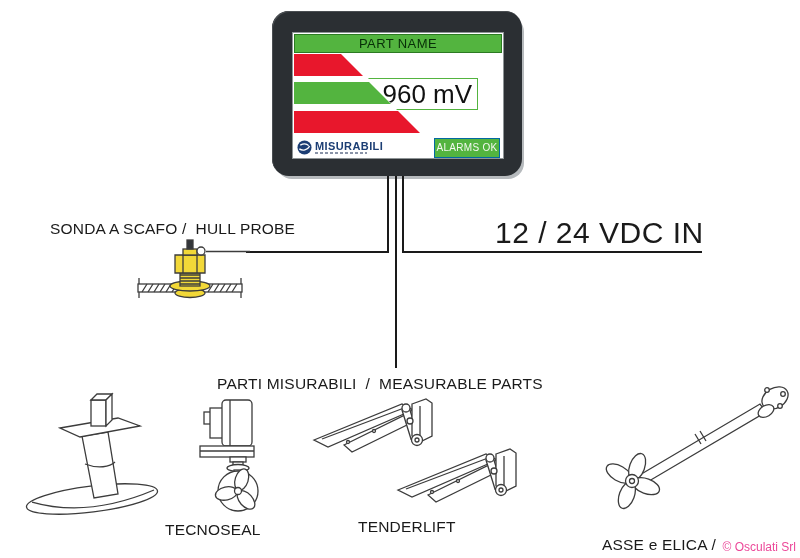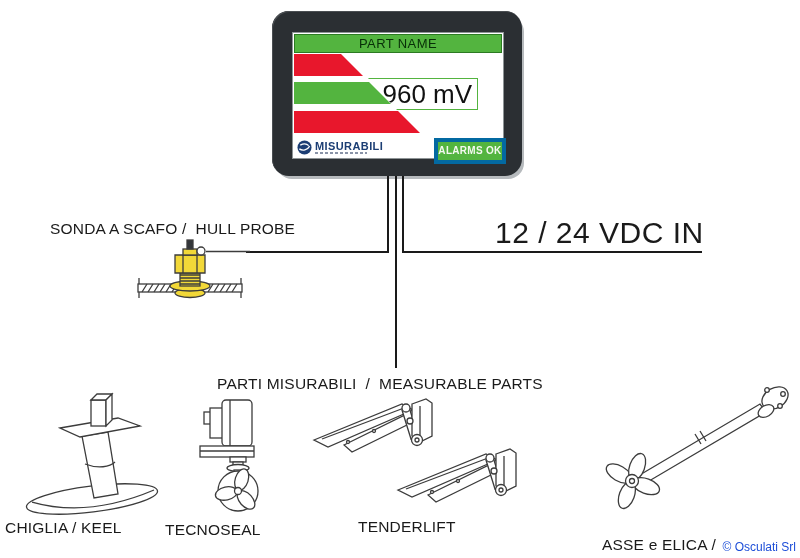--- a/index.html
+++ b/index.html
@@ -22,37 +22,37 @@
          clip-path:polygon(0 0,75px 0,100% 100%,0 100%);}
   #band3{top:78px;width:126px;height:22px;background:#e8172c;
          clip-path:polygon(0 0,104px 0,100% 100%,0 100%);}
   #reading{left:75px;top:45px;width:108px;height:30px;background:#ffffff;border:1px solid #53b43f;
            clip-path:polygon(0 0,100% 0,100% 100%,29px 100%);
            font-size:26px;line-height:30px;text-align:center;color:#111;}
   #brand{left:4px;top:106px;height:16px;display:flex;align-items:center;gap:3px;}
   #brandtext{font-size:11px;font-weight:bold;color:#1c3e74;letter-spacing:.4px;line-height:10px;}
   #tagline{height:2px;width:52px;margin-top:1px;
            background:repeating-linear-gradient(90deg,#8a94a8 0 3px,transparent 3px 5px);}
-  #alarms{left:141px;top:105px;width:64px;height:18px;background:#53b43f;border:4px solid #0369a1;
-          font-size:10px;line-height:18px;color:#f4f8f0;text-align:center;font-weight:bold;letter-spacing:.3px;}
+  #alarms{left:141px;top:105px;width:64px;height:18px;background:#53b43f;border:1px solid #0369a1;
+          font-size:10px;line-height:18px;color:#f4f8f0;text-align:center;font-weight:normal;letter-spacing:.3px;}
 
   
   .wire{background:#1a1a1a;}
 
   
   #power{left:495px;top:216px;width:240px;text-align:left;font-size:30px;letter-spacing:.5px;color:#1a1a1a;white-space:pre;}
 
   
   svg{overflow:visible;}
   .art path,.art polygon,.art rect,.art ellipse,.art circle,.art line,.art polyline{
       stroke:#3c3c3c;stroke-width:1.3;fill:#ffffff;}
   .art .nofill{fill:none;}
   .art .brass{fill:#f2d838;}
   .art .dark{fill:#33363a;}
-  #copyright{font-size:12px;color:#1d4ed8;}
+  #copyright{font-size:12px;color:#ec4899;}
 </style>
 </head>
 <body>
 
 <div id="stage">
 
   <div id="device" class="abs">
     <div id="screen" class="abs">
       <div id="partname" class="abs">PART NAME</div>
       <div id="band1" class="abs band"></div>
@@ -104,21 +104,20 @@
   <svg class="abs art" style="left:18px;top:392px;" width="145" height="126" viewBox="0 0 145 126">
     <ellipse cx="74" cy="107" rx="66" ry="13" transform="rotate(-7 74 107)"></ellipse>
     <path class="nofill" d="M14 110 Q 70 126 136 98"></path>
     <polygon points="64,44 90,40 100,102 76,106"></polygon>
     <path class="nofill" d="M67 72 C 80 77 92 75 97 70"></path>
     <polygon points="42,36 100,26 122,34 62,45"></polygon>
     <rect x="73" y="8" width="15" height="26"></rect>
     <polygon points="73,8 79,2 94,2 88,8"></polygon>
     <polygon points="88,8 94,2 94,28 88,34"></polygon>
   </svg>
-  <div class="abs lbl center" style="left:5px;top:519px;width:160px;">CHIGLIA / KEEL</div>
 
   <svg class="abs art" style="left:186px;top:398px;" width="100" height="114" viewBox="0 0 100 114">
     <rect x="18" y="14" width="8" height="12"></rect>
     <rect x="24" y="10" width="13" height="30"></rect>
     <rect x="36" y="2" width="30" height="46" rx="4"></rect>
     <line x1="44" y1="2" x2="44" y2="48"></line>
     <rect x="14" y="48" width="54" height="11"></rect>
     <line x1="14" y1="53" x2="68" y2="53"></line>
     <rect x="44" y="59" width="16" height="5"></rect>
     <rect x="47" y="64" width="10" height="4"></rect>

